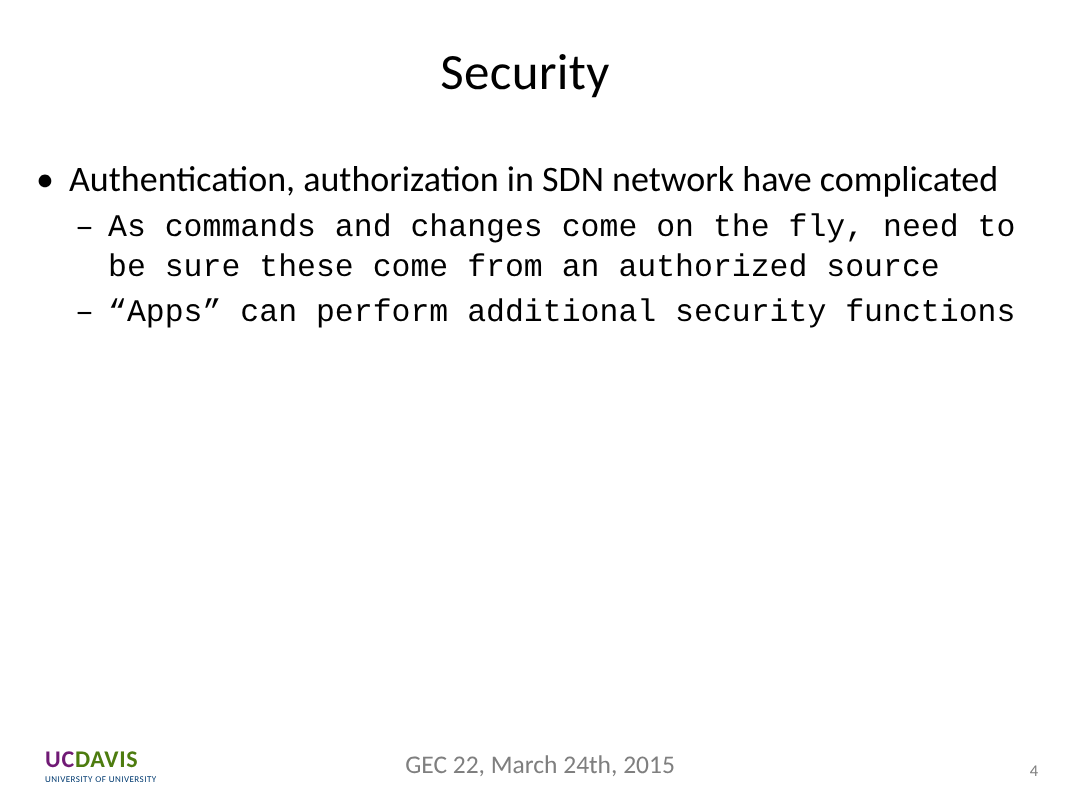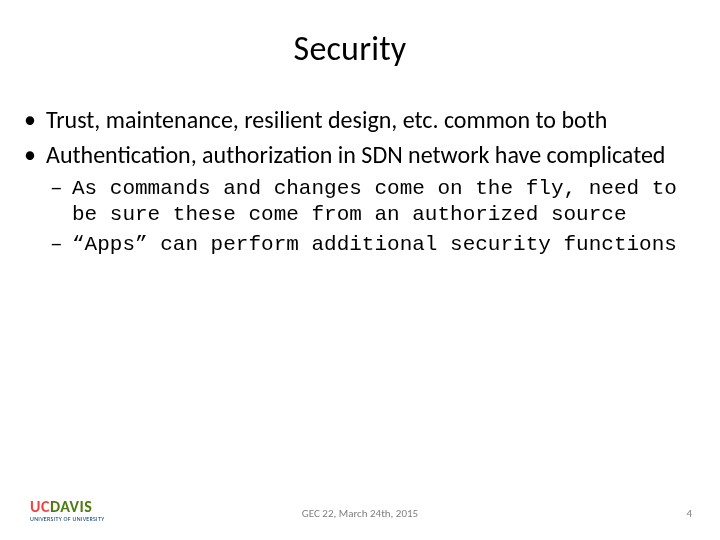--- a/index.html
+++ b/index.html
@@ -71,57 +71,54 @@
     bottom: 0;
     display: flex;
     flex-direction: column;
     line-height: 1;
   }
   .logo-top {
     font-weight: 700;
     font-size: 16px;
     letter-spacing: 0.5px;
   }
-  .logo-uc { color: #ef4444; }
+  .logo-uc { color: #701a75; }
   .logo-davis { color: #4d7c0f; }
   .logo-sub {
     font-size: 6px;
     color: #003a70;
     letter-spacing: 0.3px;
     margin-top: 1px;
   }
   .footer-center {
     position: absolute;
     left: 0;
     width: 100%;
     text-align: center;
     bottom: 2px;
-    font-size: 11px;
+    font-size: 17px;
     color: #7f7f7f;
   }
   .page-num {
     position: absolute;
     right: 28px;
     bottom: 2px;
     font-size: 11px;
     color: #7f7f7f;
   }
 </style>
 </head>
 <body>
 
 <div class="slide">
 
   <h1 class="title">Security</h1>
 
   <div class="body">
     <ul class="lvl1">
-      <li>
-        <span>Trust, maintenance, resilient design, etc. common to both</span>
-      </li>
       <li>
         <span>Authentication, authorization in SDN network have complicated</span>
         <ul class="lvl2">
           <li>
             <span>As commands and changes come on the fly, need to be sure these come from an authorized source</span>
           </li>
           <li>
             <span>“Apps” can perform additional security functions</span>
           </li>
         </ul>

